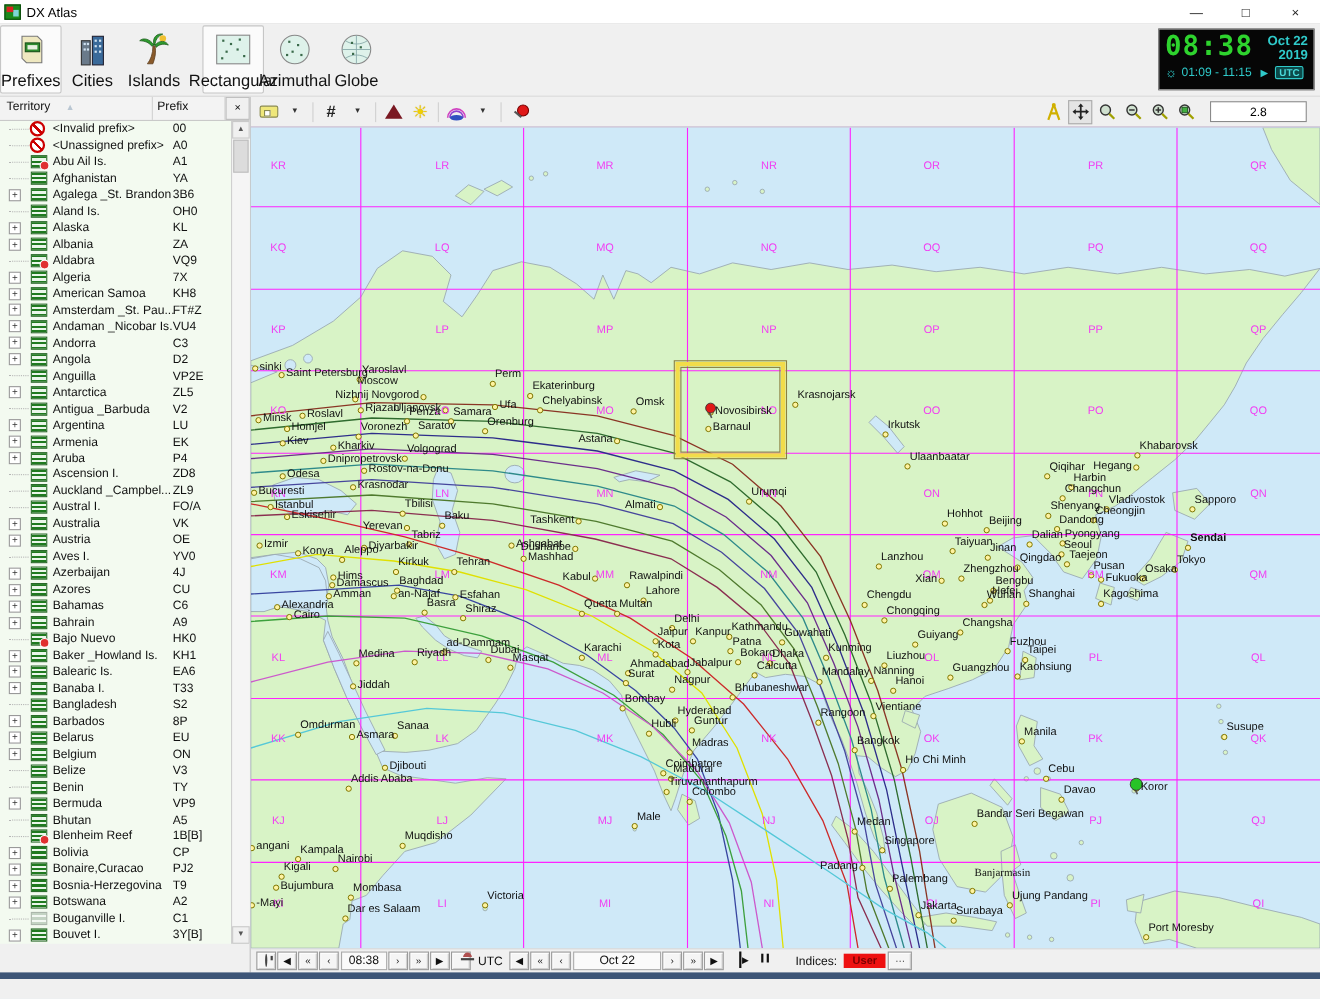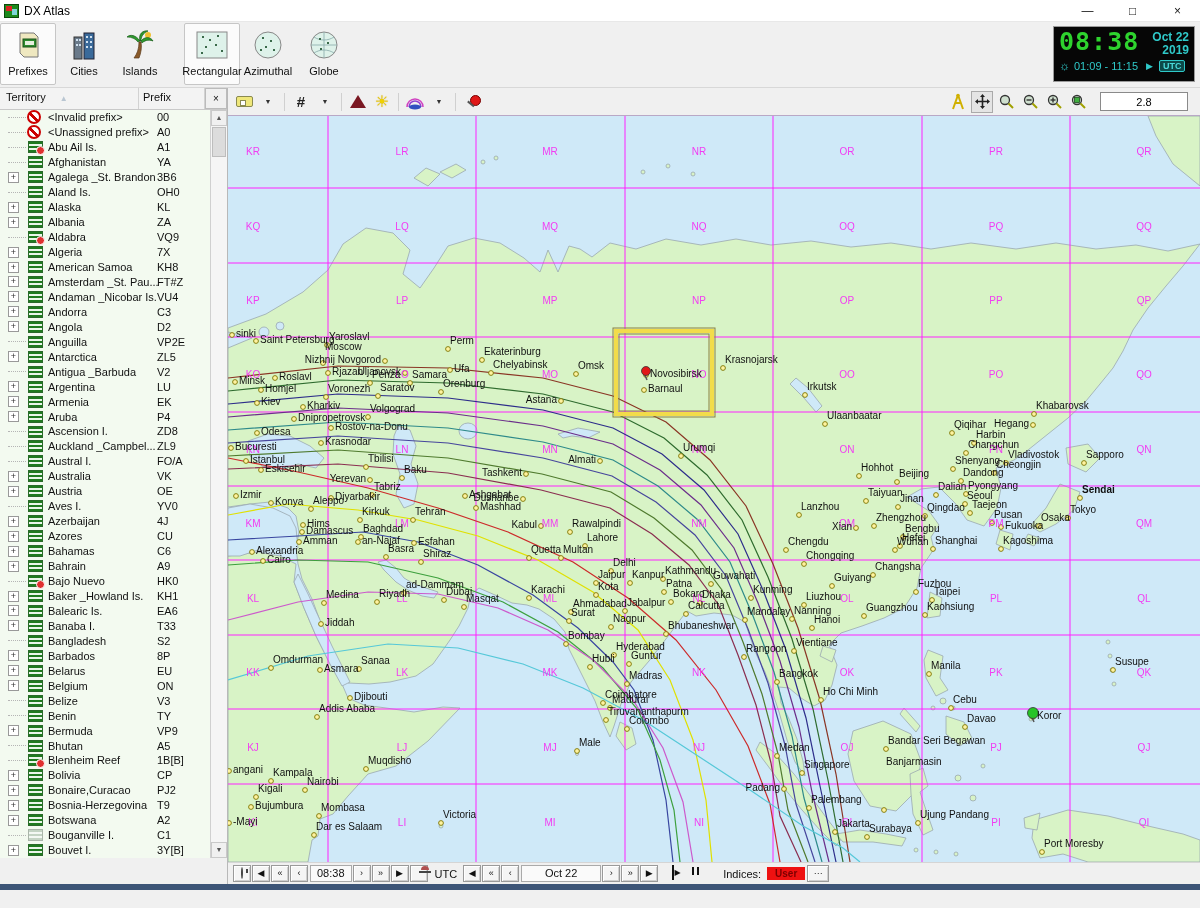--- a/index.html
+++ b/index.html
@@ -18,21 +18,21 @@
 
   
   .menubar { height:18px; background:#ffffff; display:flex; align-items:center; border-bottom:1px solid #e0e0e0; }
   .menuitem { padding:0 9px; font-size:12px; line-height:18px; }
 
   
   .toolbar { height:66px; background:#f0f0f0; border-bottom:1px solid #d8d8d8; display:flex; align-items:flex-start; position:relative; }
   .tbtn { width:56px; height:62px; margin-top:1px; display:flex; flex-direction:column; align-items:center; padding-top:3px; border:1px solid transparent; }
   .tbtn.active { background:#fbfbfb; border:1px solid #c6c6c6; border-radius:2px; }
   .tbtn .ticon { width:34px; height:36px; display:flex; align-items:center; justify-content:center; }
-  .tbtn .tlabel { font-size:11px; margin-top:2px; }
+  .tbtn .tlabel { font-size:15px; margin-top:2px; }
   .tgap { width:16px; }
 
   
   .clockpanel { position:absolute; right:5px; top:4px; width:142px; height:56px; background:#060606; border:1px solid #9a9a9a; padding:2px 5px; }
   .clockrow1 { display:flex; justify-content:space-between; }
   .clocktime { font-family:"DejaVu Sans Mono", monospace; font-size:25px; line-height:26px; font-weight:bold; color:#2ed32e; letter-spacing:1px; }
   .clockdate { text-align:right; color:#2fc9c9; font-size:12px; font-weight:bold; line-height:13px; padding-top:2px; }
   .clockrow2 { display:flex; align-items:center; margin-top:2px; color:#2fc9c9; font-size:11px; }
   .sunicon { color:#2fc9c9; font-size:12px; margin-right:4px; }
   .playglyph { margin-left:8px; font-size:9px; }
@@ -1148,21 +1148,21 @@
             <div class="clabel" style="left: 703px; top: 544px;">Manila</div>
             <div class="clabel" style="left: 725px; top: 578px;">Cebu</div>
             <div class="clabel" style="left: 739px; top: 597px;">Davao</div>
             <div class="clabel" style="left: 887px; top: 540px;">Susupe</div>
             <div class="clabel" style="left: 809px; top: 594px;">Koror</div>
             <div class="clabel" style="left: 660px; top: 619px;">Bandar Seri Begawan</div>
             <div class="clabel" style="left: 551px; top: 626px;">Medan</div>
             <div class="clabel" style="left: 576px; top: 643px;">Singapore</div>
             <div class="clabel" style="left: 552px; top: 666px; transform: translateX(-100%);">Padang</div>
             <div class="clabel" style="left: 583px; top: 678px;">Palembang</div>
-            <div class="clabel" style="left: 658px; top: 640px;">Banjarmasin</div>
+            <div class="clabel" style="left: 658px; top: 672px; font-family: Liberation Serif, serif;">Banjarmasin</div>
             <div class="clabel" style="left: 692px; top: 693px;">Ujung Pandang</div>
             <div class="clabel" style="left: 609px; top: 702px;">Jakarta</div>
             <div class="clabel" style="left: 641px; top: 707px;">Surabaya</div>
             <div class="clabel" style="left: 816px; top: 722px;">Port Moresby</div>
             <div class="clabel" style="left: 385px; top: 441px;">Delhi</div>
             <div class="clabel" style="left: 370px; top: 453px;">Jaipur</div>
             <div class="clabel" style="left: 404px; top: 453px;">Kanpur</div>
             <div class="clabel" style="left: 437px; top: 449px;">Kathmandu</div>
             <div class="clabel" style="left: 438px; top: 462px;">Patna</div>
             <div class="clabel" style="left: 485px; top: 454px;">Guwahati</div>

